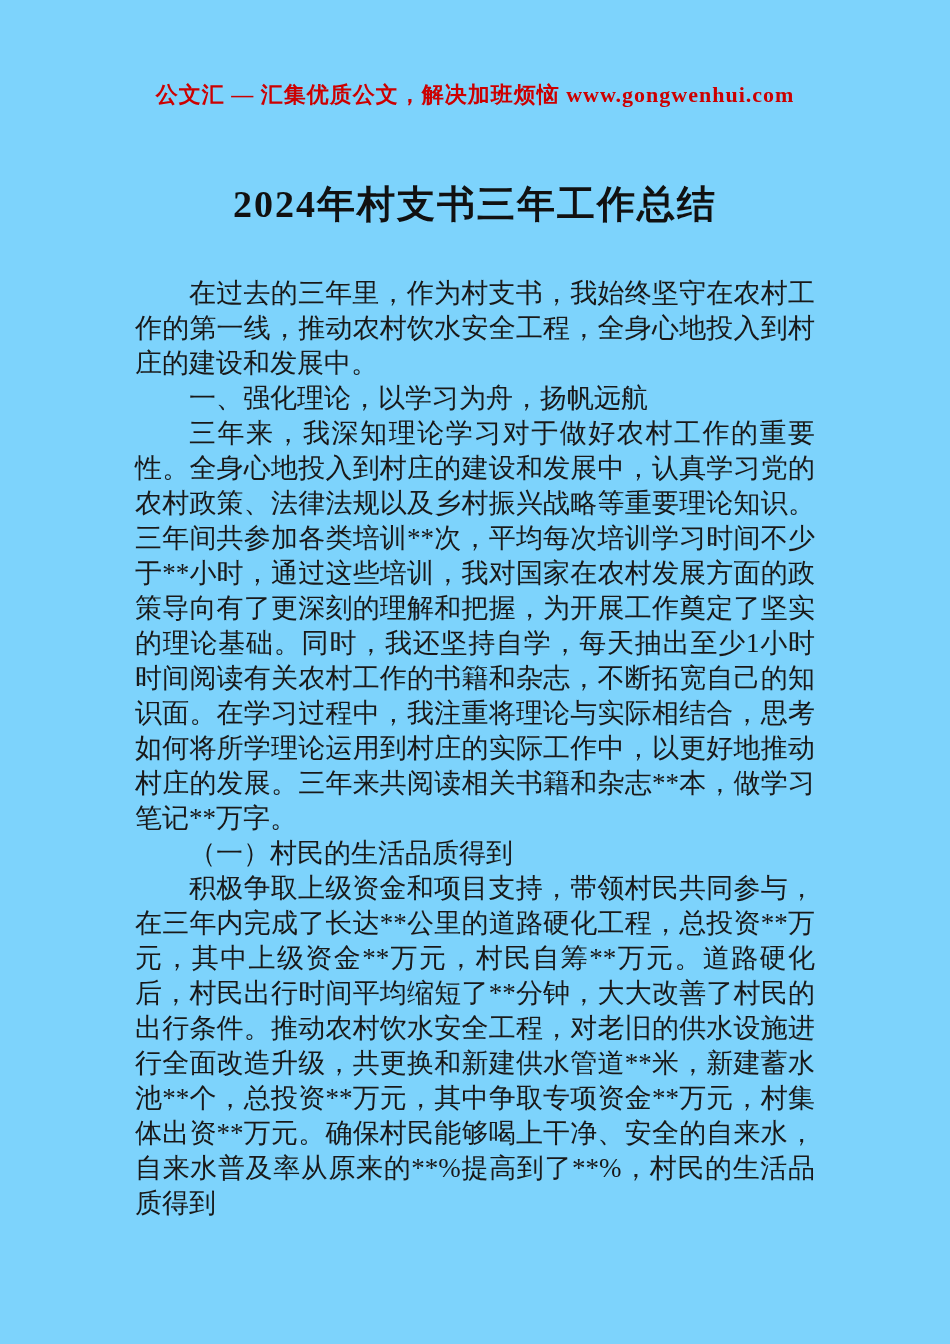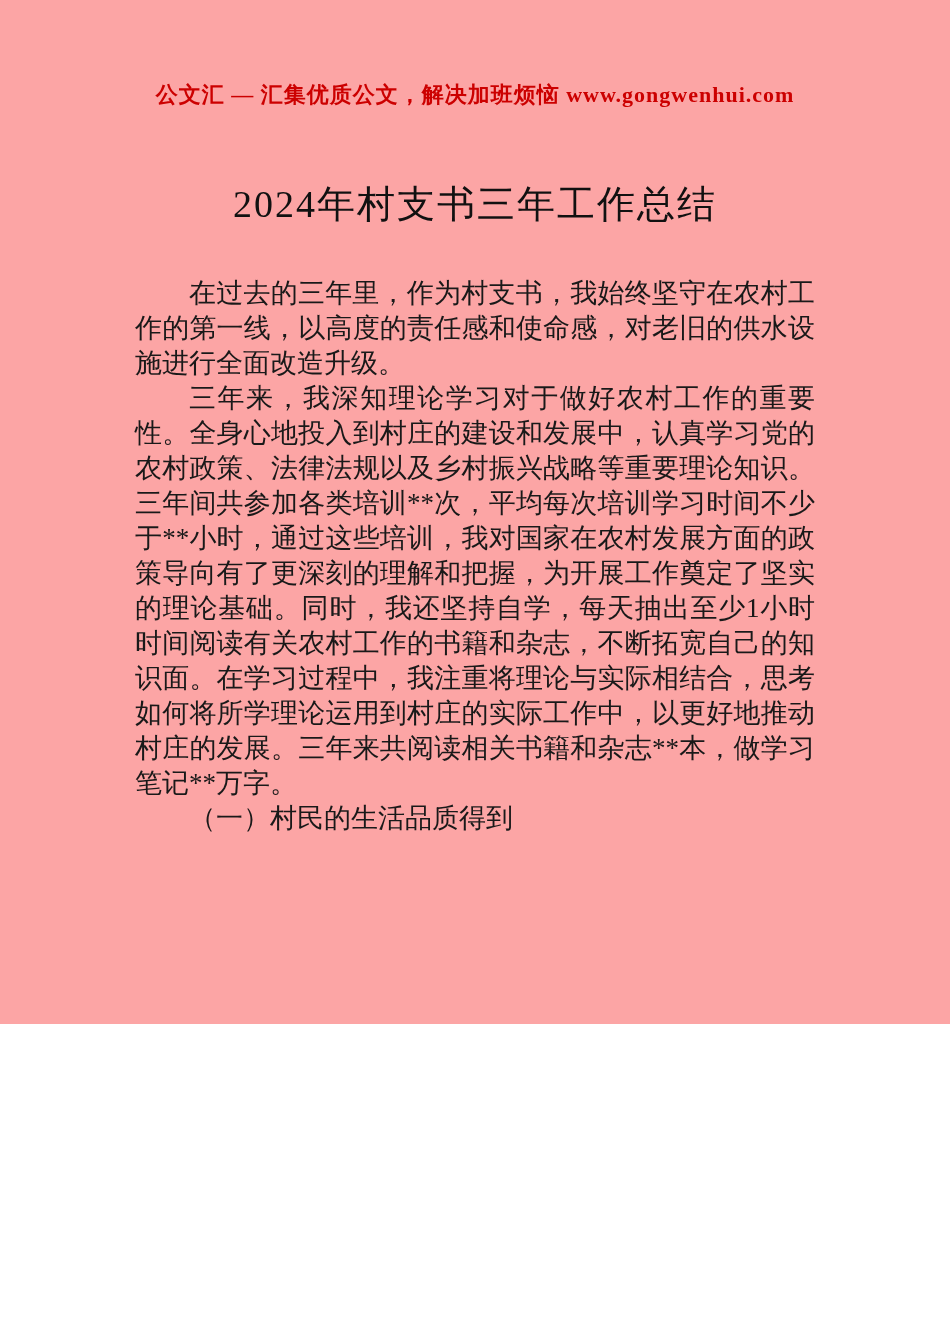--- a/index.html
+++ b/index.html
@@ -10,39 +10,39 @@
     width: 950px;
     height: 1344px;
     background: #ffffff;
     overflow: hidden;
     font-family: "Liberation Serif", "DejaVu Serif", serif;
     color: #1a1a1a;
   }
   .page {
     box-sizing: border-box;
     width: 950px;
-    height: 1024px;
+    height: 1344px;
     padding: 82px 135px 0 135px;
-    background: #fca5a5;
+    background: #7dd3fc;
   }
   .site-header {
     text-align: center;
     color: #cc0000;
     font-size: 22px;
     line-height: 26px;
     font-weight: bold;
     letter-spacing: 1px;
     white-space: nowrap;
   }
   .doc-title {
     margin: 72px 0 0 0;
     text-align: center;
     font-size: 38px;
     line-height: 48px;
-    font-weight: normal;
+    font-weight: bold;
     letter-spacing: 2px;
     color: #111111;
   }
   .doc-body {
     margin-top: 48px;
     font-size: 27px;
     line-height: 35px;
     text-align: justify;
     color: #191919;
   }
@@ -56,18 +56,20 @@
 </head>
 <body>
 
 <div class="page">
 
   <div class="site-header">公文汇 — 汇集优质公文，解决加班烦恼 www.gongwenhui.com</div>
 
   <h1 class="doc-title">2024年村支书三年工作总结</h1>
 
   <div class="doc-body">
-    <p>在过去的三年里，作为村支书，我始终坚守在农村工作的第一线，以高度的责任感和使命感，对老旧的供水设施进行全面改造升级。</p>
+    <p>在过去的三年里，作为村支书，我始终坚守在农村工作的第一线，推动农村饮水安全工程，全身心地投入到村庄的建设和发展中。</p>
+    <p>一、强化理论，以学习为舟，扬帆远航</p>
     <p>三年来，我深知理论学习对于做好农村工作的重要性。全身心地投入到村庄的建设和发展中，认真学习党的农村政策、法律法规以及乡村振兴战略等重要理论知识。三年间共参加各类培训**次，平均每次培训学习时间不少于**小时，通过这些培训，我对国家在农村发展方面的政策导向有了更深刻的理解和把握，为开展工作奠定了坚实的理论基础。同时，我还坚持自学，每天抽出至少1小时时间阅读有关农村工作的书籍和杂志，不断拓宽自己的知识面。在学习过程中，我注重将理论与实际相结合，思考如何将所学理论运用到村庄的实际工作中，以更好地推动村庄的发展。三年来共阅读相关书籍和杂志**本，做学习笔记**万字。</p>
     <p>（一）村民的生活品质得到</p>
+    <p>积极争取上级资金和项目支持，带领村民共同参与，在三年内完成了长达**公里的道路硬化工程，总投资**万元，其中上级资金**万元，村民自筹**万元。道路硬化后，村民出行时间平均缩短了**分钟，大大改善了村民的出行条件。推动农村饮水安全工程，对老旧的供水设施进行全面改造升级，共更换和新建供水管道**米，新建蓄水池**个，总投资**万元，其中争取专项资金**万元，村集体出资**万元。确保村民能够喝上干净、安全的自来水，自来水普及率从原来的**%提高到了**%，村民的生活品质得到</p>
   </div>
 
 </div>
 
 </body></html>

